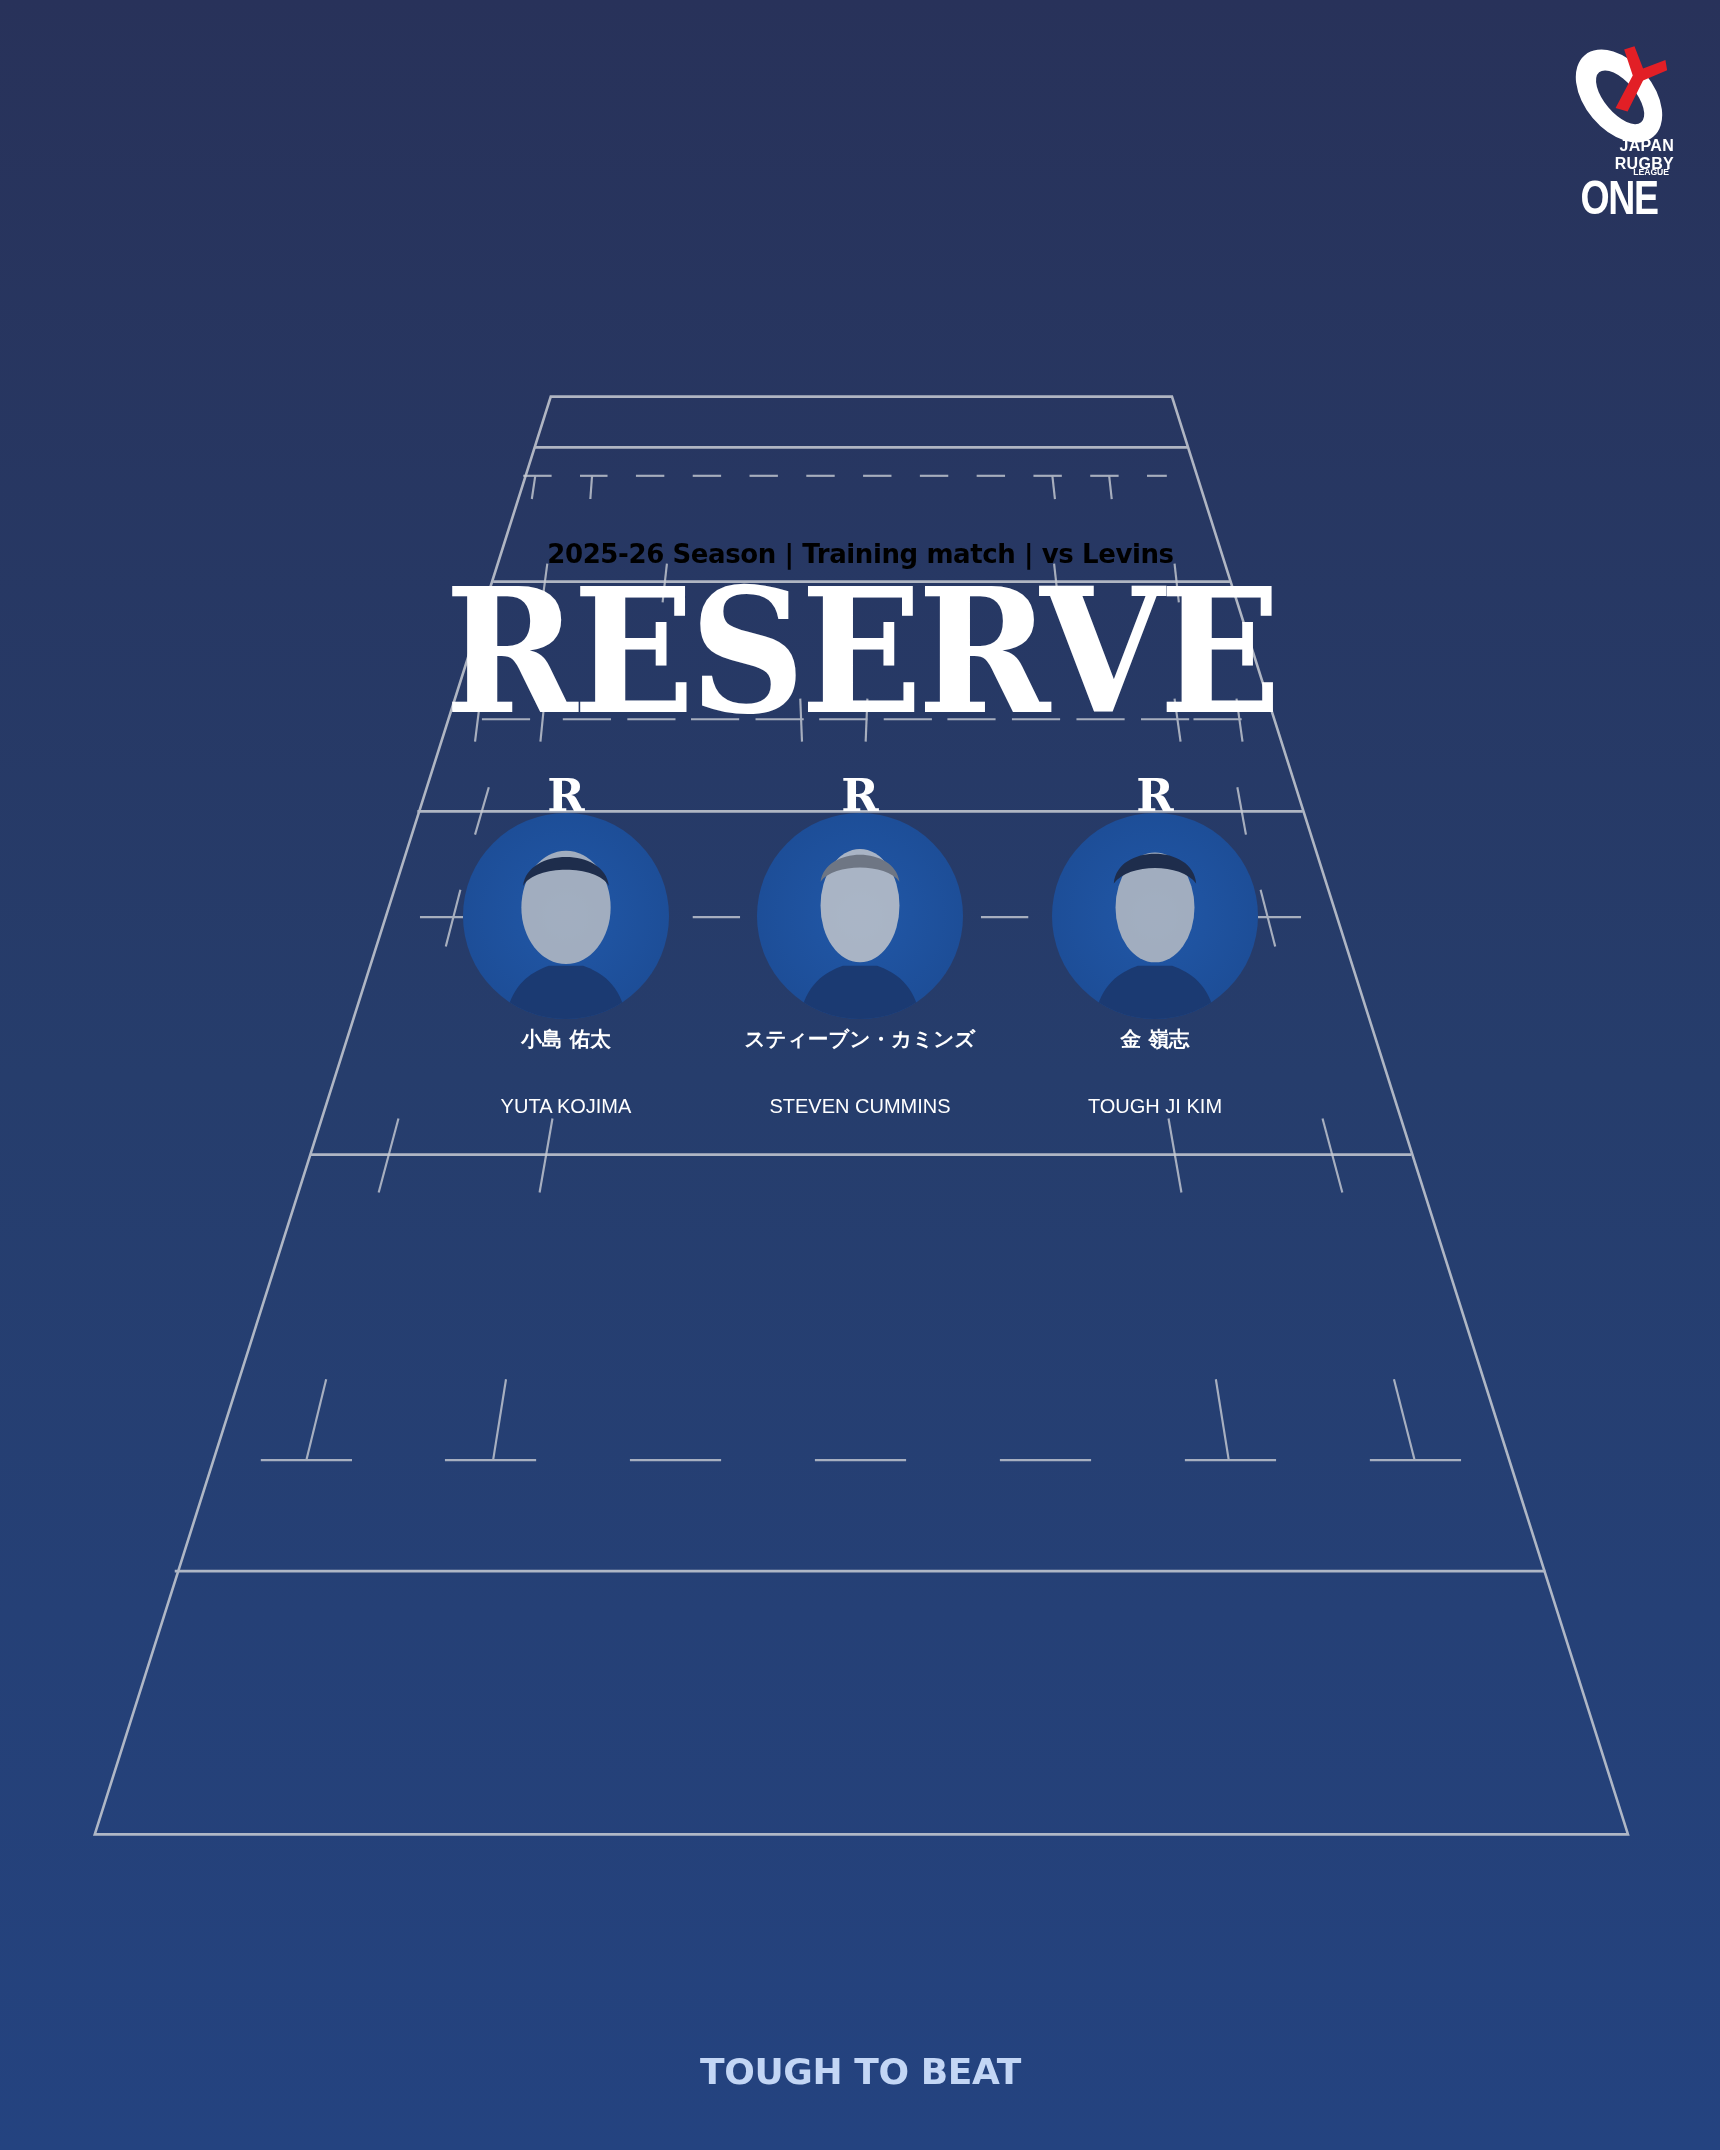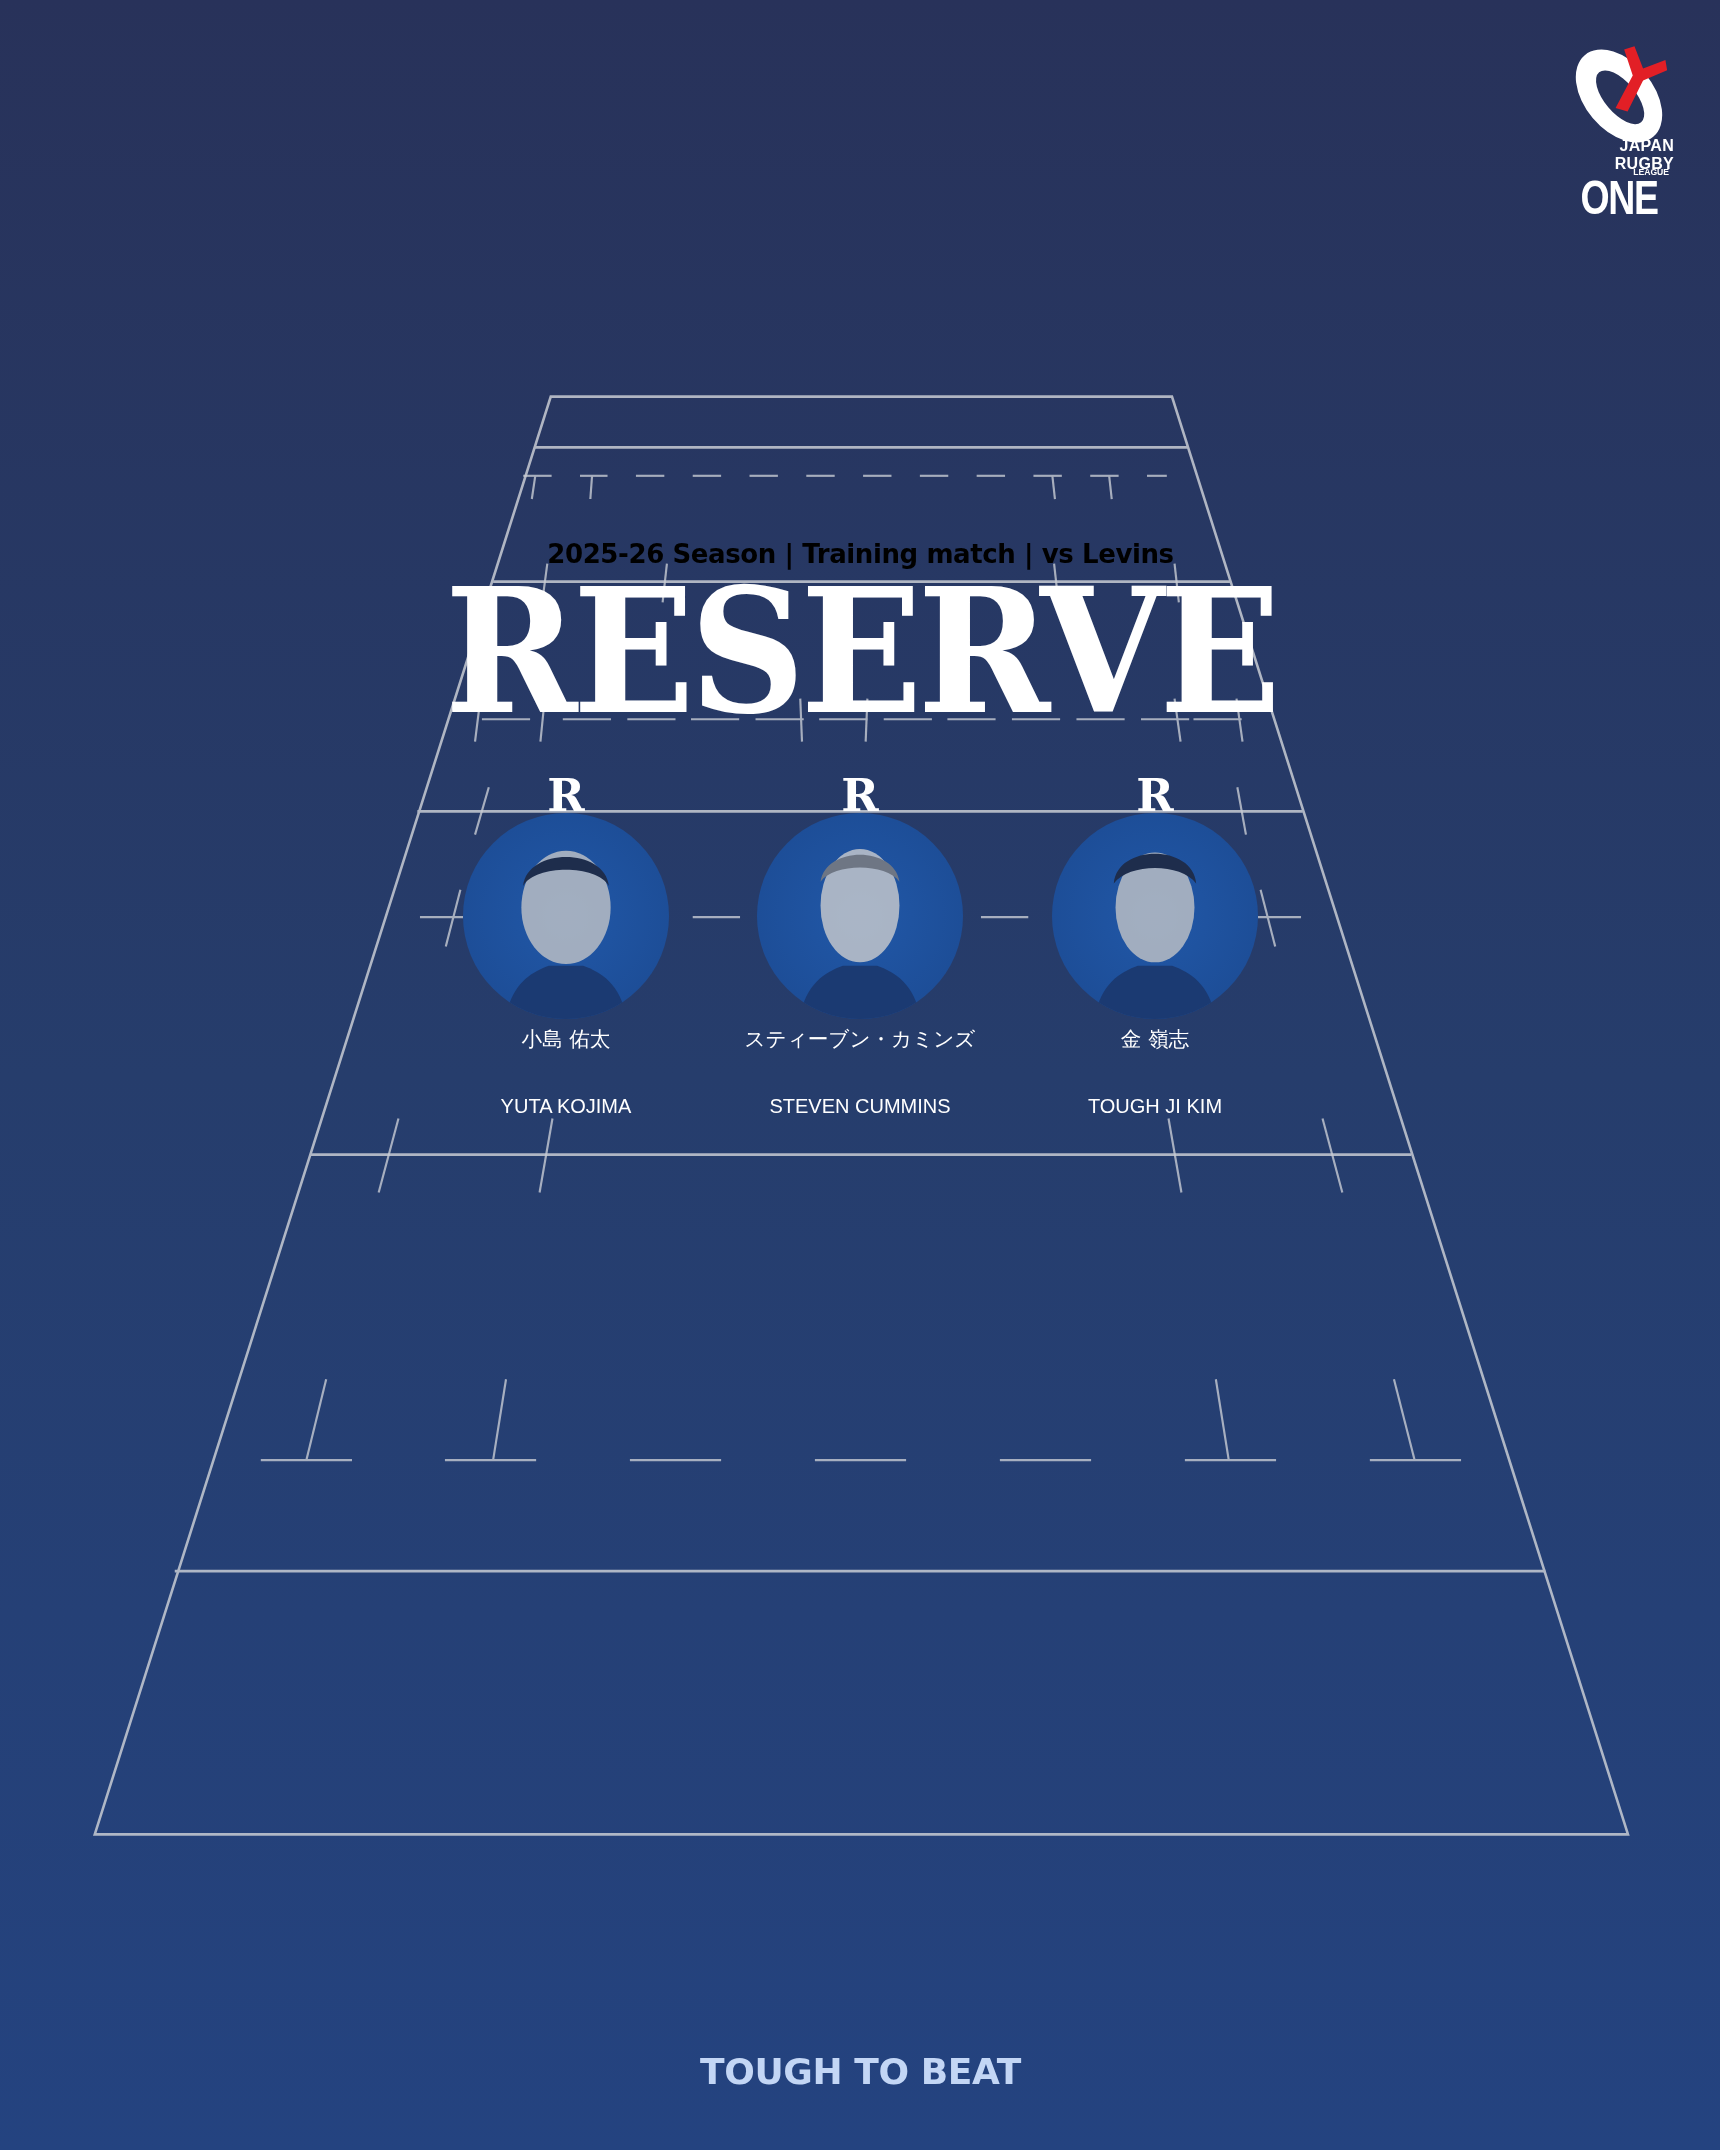--- a/index.html
+++ b/index.html
@@ -22,21 +22,21 @@
     font-family:"DejaVu Sans", sans-serif; font-weight:bold; font-size:26px; letter-spacing:-0.4px; }
   .title { position:absolute; left:0; top:566px; width:1721px; text-align:center; color:#fff;
     font-family:"DejaVu Serif", serif; font-weight:bold; font-size:172px; line-height:172px;
     letter-spacing:-5.2px; transform:scaleX(0.93); }
   .player { position:absolute; width:258px; text-align:center; }
   .pos { color:#fff; font-family:"DejaVu Serif", serif; font-weight:bold; font-size:45px; line-height:45px; position:relative; z-index:2; }
   .photo { width:206px; height:206px; border-radius:50%; margin:-5.2px auto 0;
     background: radial-gradient(circle at 50% 50%, #2158a8 0%, #1d4e98 70%, #1a4690 100%);
     position:relative; overflow:hidden; }
   .photo svg { position:absolute; left:0; top:0; }
-  .name-jp { color:#fff; font-weight:normal; font-size:20.6px; margin-top:8.6px; line-height:24px; }
+  .name-jp { color:#fff; font-weight:bold; font-size:20.6px; margin-top:8.6px; line-height:24px; }
   .name-en { color:#fff; font-family:"Liberation Sans", sans-serif; font-size:20px; line-height:22.4px;margin-top:44px; }
   .tagline { position:absolute; left:0; top:2051px; width:1721px; text-align:center; color:#c3d6f5;
     font-family:"DejaVu Sans", sans-serif; font-weight:bold; font-size:36px; letter-spacing:-0.4px; }
 </style>
 </head>
 <body>
 
 <svg class="field" width="1721" height="2151" viewBox="0 0 2000 2500">
   <g stroke="#c8ccd4" stroke-width="3" fill="none" opacity="0.85">
 

